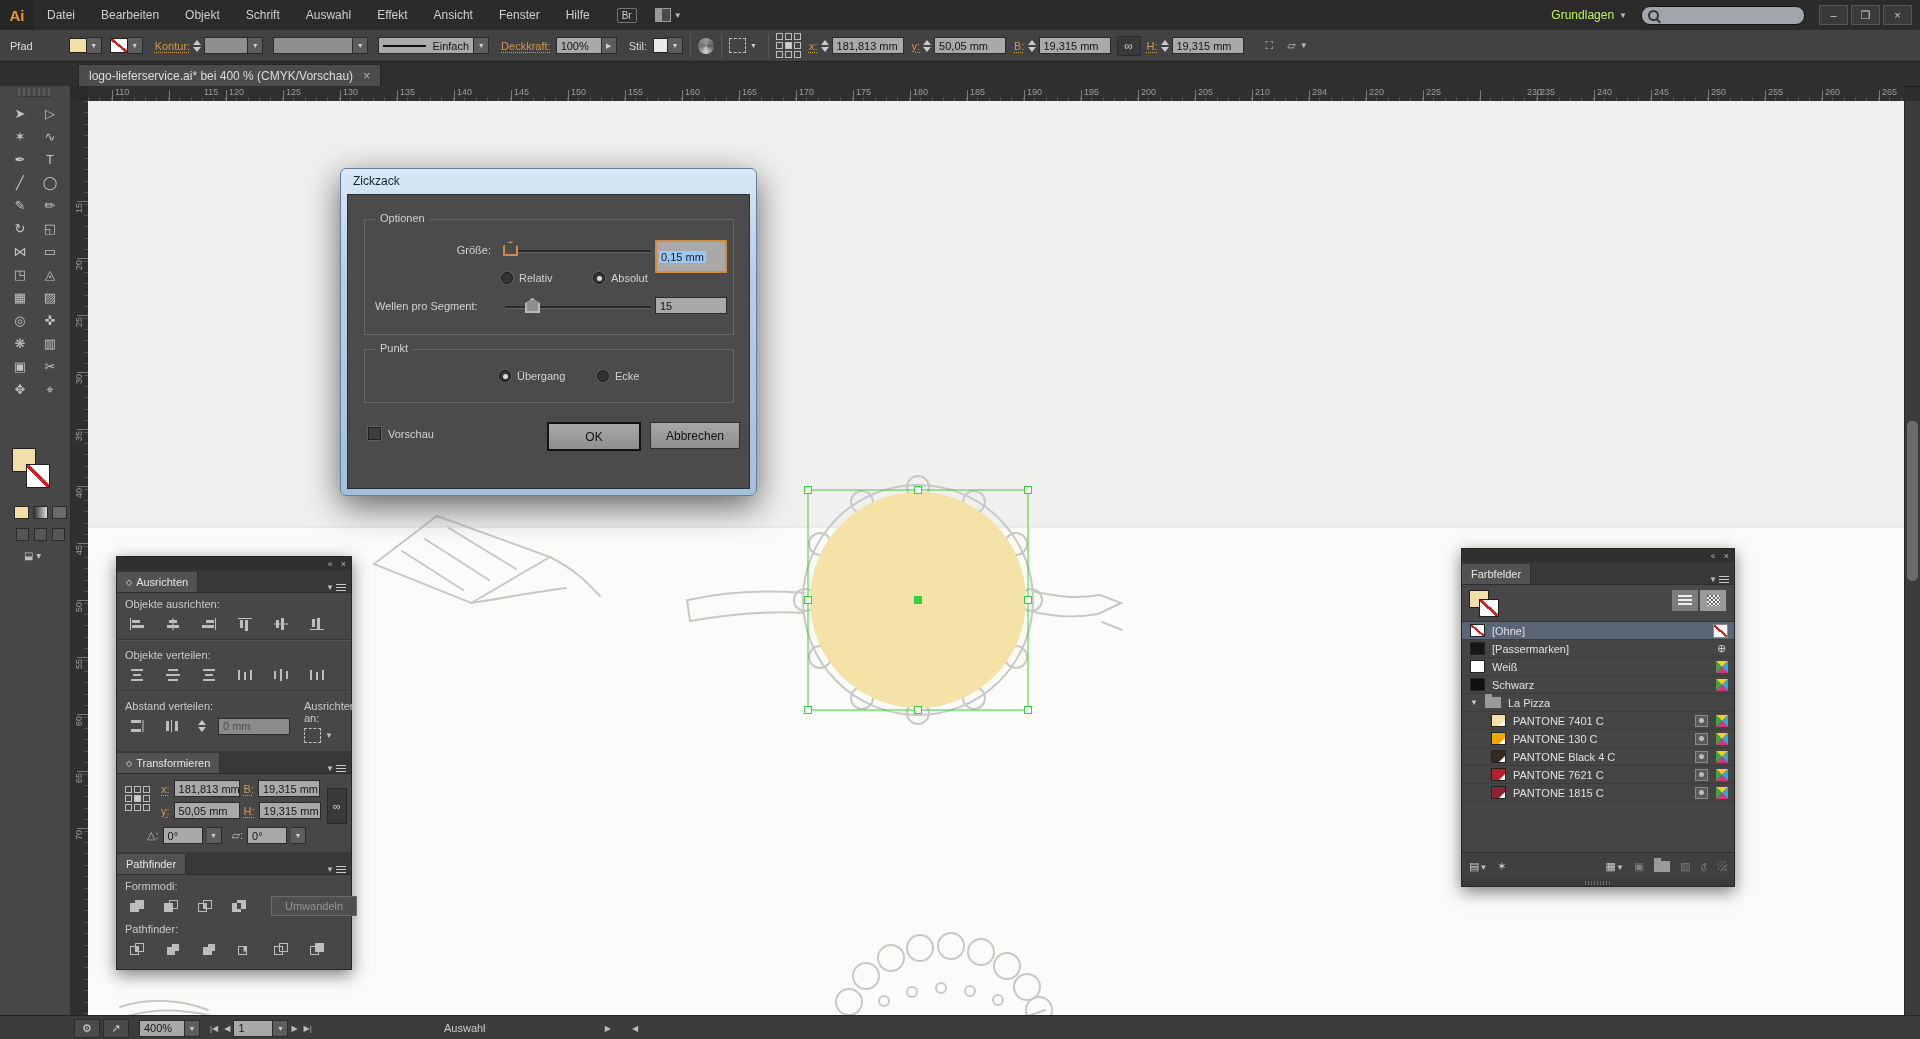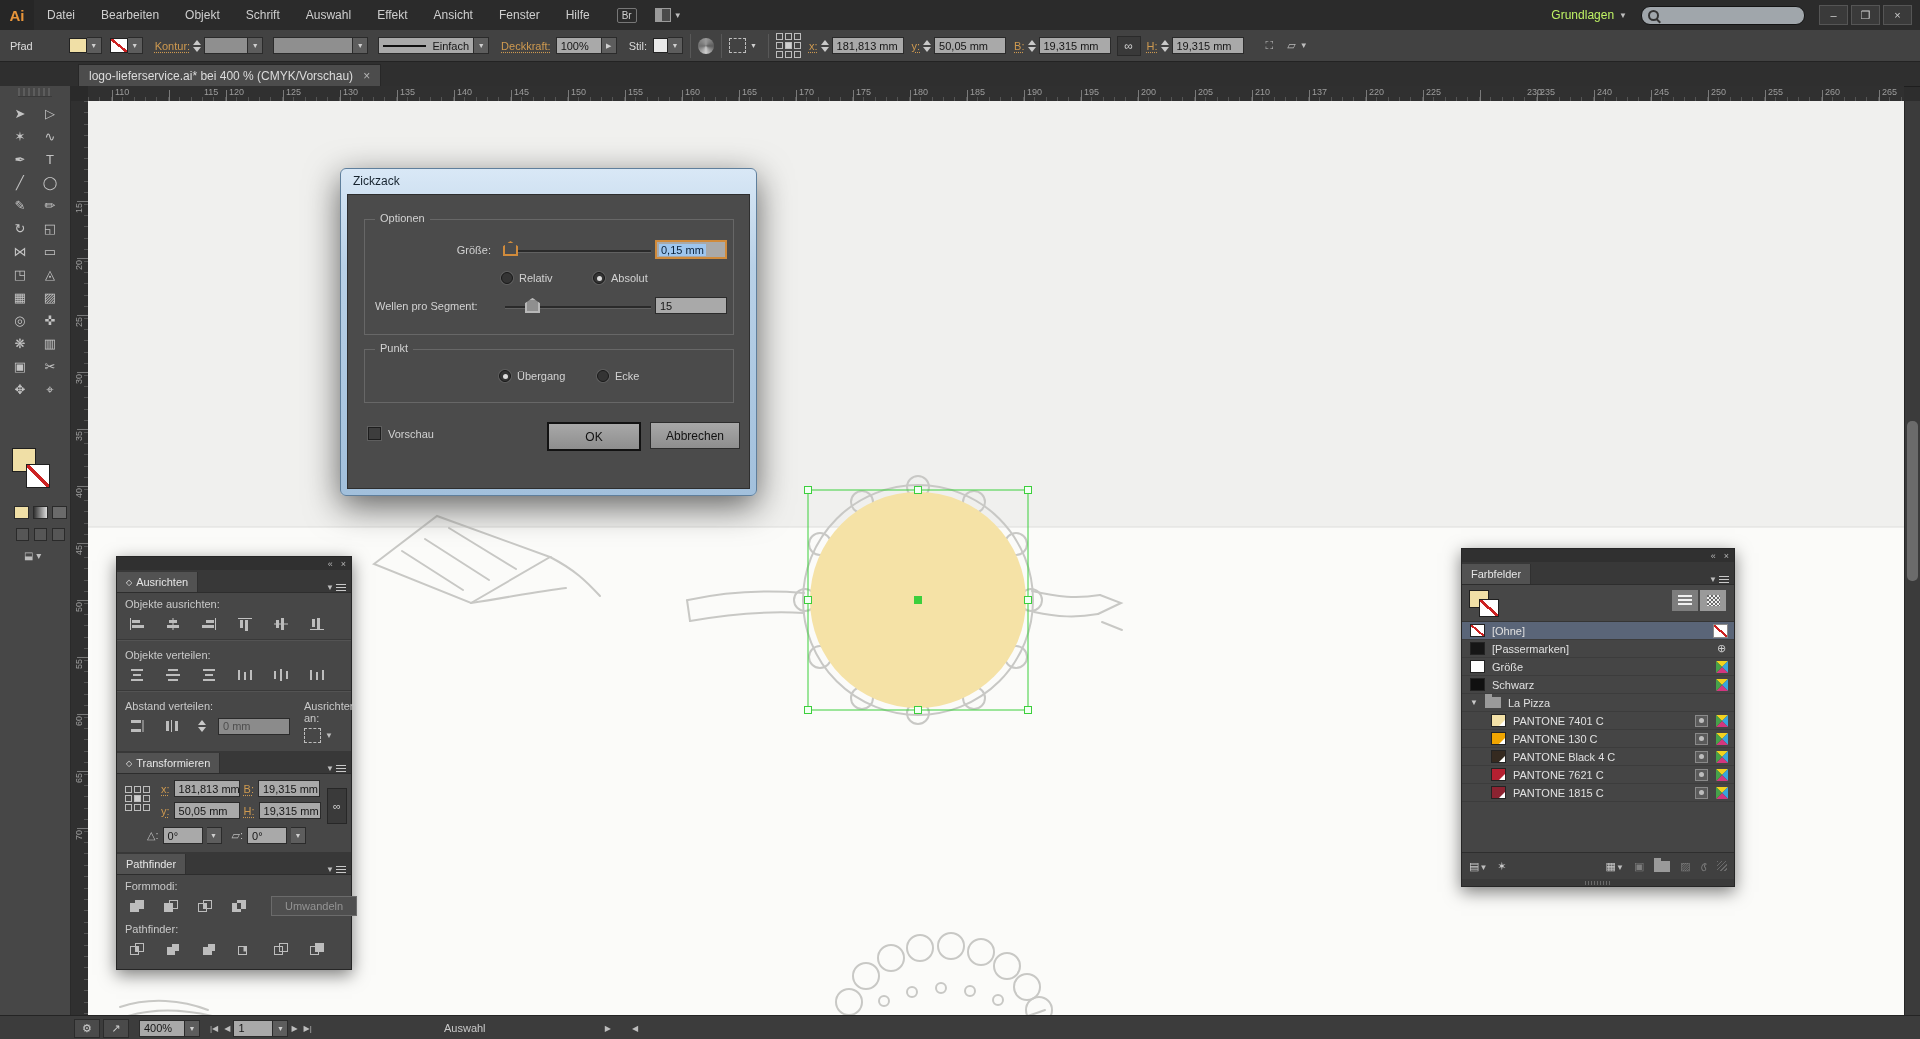--- a/index.html
+++ b/index.html
@@ -102,21 +102,21 @@
   .glegend{position:absolute;left:10px;top:-8px;background:#4b4b4b;padding:0 5px;color:#d2d2d2}
   .dlbl{color:#d2d2d2}
   .track{position:absolute;height:2px;background:#2a2a2a;border-bottom:1px solid #616161}
   .pent{position:absolute;width:11px;height:11px;background:#4b4b4b;border:2px solid #d08b3c;clip-path:polygon(50% 0,100% 35%,100% 100%,0 100%,0 35%)}
   .pent.gray{border-color:#b8b8b8;background:#8f8f8f}
   .radio{width:12px;height:12px;border-radius:50%;background:#343434;border:1px solid #191919;box-shadow:0 0 0 1px #5e5e5e;display:inline-flex;align-items:center;justify-content:center;box-sizing:border-box}
   .radio.on::after{content:"";width:5px;height:5px;border-radius:50%;background:#dcdcdc}
   .chk{width:13px;height:13px;background:#3d3d3d;border:1px solid #1d1d1d;box-shadow:0 0 0 1px #5e5e5e;box-sizing:border-box}
   .dbtn{position:absolute;height:25px;background:linear-gradient(#a8a8a8,#8e8e8e);border:1px solid #2d2d2d;color:#121212;font-size:12px;display:flex;align-items:center;justify-content:center}
   .dbtn.focus{border:2px solid #121212}
-  .selfield{position:absolute;height:19px;background:#a9a9a9;border:2px solid #d08b3c;box-sizing:border-box;display:flex;align-items:center;padding:0 2px}
+  .selfield{position:absolute;height:33px;background:#a9a9a9;border:2px solid #d08b3c;box-sizing:border-box;display:flex;align-items:center;padding:0 2px}
   .seltext{background:#9ec6ef;color:#0a2038;padding:0 2px}
 </style>
 </head>
 <body>
 
 <div id="app">
 
   <div id="menubar" class="abs">
     <span class="ailogo">Ai</span>
     <span id="menu-items" class="row">
@@ -284,21 +284,21 @@
       <span class="hnum" style="left: 939px;">190</span>
       <div class="htick" style="left: 993px;"></div>
       <span class="hnum" style="left: 996px;">195</span>
       <div class="htick" style="left: 1050px;"></div>
       <span class="hnum" style="left: 1053px;">200</span>
       <div class="htick" style="left: 1107px;"></div>
       <span class="hnum" style="left: 1110px;">205</span>
       <div class="htick" style="left: 1164px;"></div>
       <span class="hnum" style="left: 1167px;">210</span>
       <div class="htick" style="left: 1221px;"></div>
-      <span class="hnum" style="left: 1224px;">137</span>
+      <span class="hnum" style="left: 1224px;">294</span>
       <div class="htick" style="left: 1278px;"></div>
       <span class="hnum" style="left: 1281px;">220</span>
       <div class="htick" style="left: 1335px;"></div>
       <span class="hnum" style="left: 1338px;">225</span>
       <div class="htick" style="left: 1392px;"></div>
       <span class="hnum" style="left: 1439px;">230</span>
       <div class="htick" style="left: 1449px;"></div>
       <span class="hnum" style="left: 1452px;">235</span>
       <div class="htick" style="left: 1506px;"></div>
       <span class="hnum" style="left: 1509px;">240</span>
@@ -815,21 +815,21 @@
           <span class="swlabel">[Ohne]</span>
           <span class="ric nonebg" style="border: 1px solid rgb(138, 138, 138);"></span>
         </div>
         <div class="swrow">
           <span class="chip" style="background: rgb(22, 22, 22);"></span>
           <span class="swlabel">[Passermarken]</span>
           <span class="ric" style="color: rgb(207, 207, 207);">⊕</span>
         </div>
         <div class="swrow">
           <span class="chip" style="background: rgb(255, 255, 255);"></span>
-          <span class="swlabel">Größe</span>
+          <span class="swlabel">Weiß</span>
           <span class="ric">
             <svg width="12" height="12">
               <polygon points="0,0 12,0 6,6" fill="#f2d21f"></polygon>
               <polygon points="12,0 12,12 6,6" fill="#37a5dd"></polygon>
               <polygon points="12,12 0,12 6,6" fill="#d3367f"></polygon>
               <polygon points="0,12 0,0 6,6" fill="#46a24a"></polygon>
             </svg>
           </span>
         </div>
         <div class="swrow">

